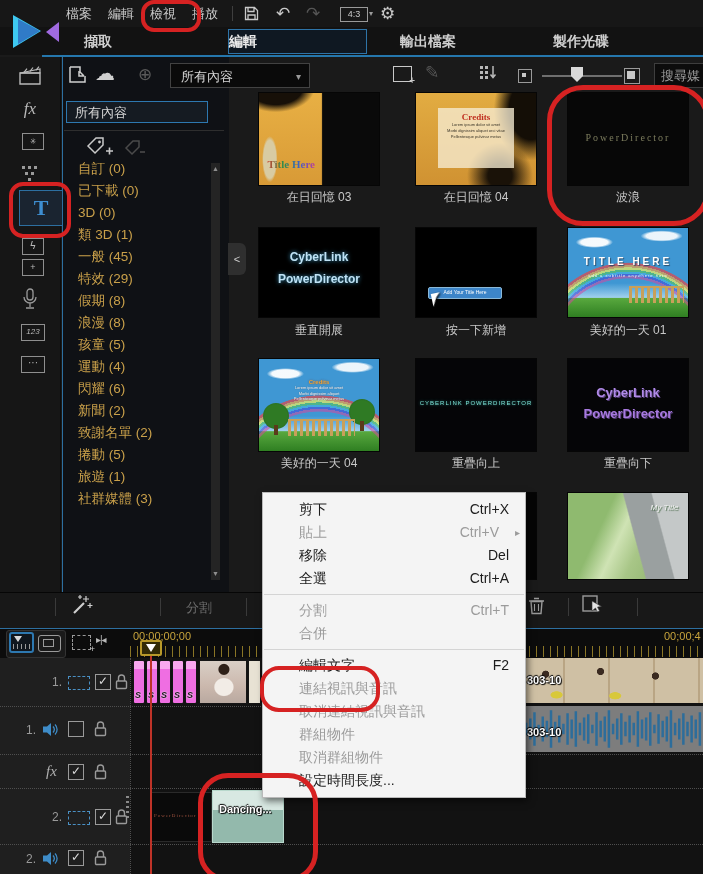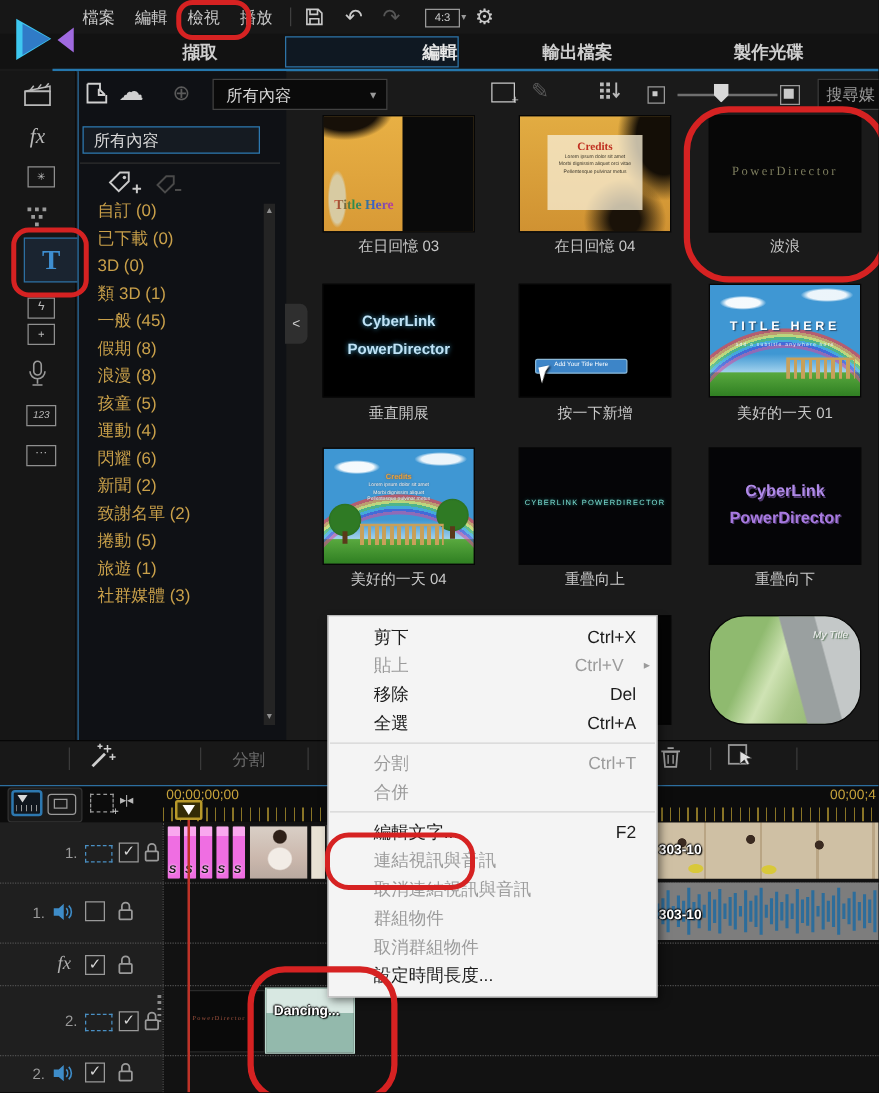--- a/index.html
+++ b/index.html
@@ -9,21 +9,21 @@
   
   .menubar{left:0;top:0;width:703px;height:27px;background:#171717;}
   .tabbar{left:0;top:27px;width:703px;height:28px;background:#121212;}
   .tab-underline{left:42px;top:55px;width:661px;height:2px;background:#2577ad;}
   .menu-item{top:5px;height:18px;line-height:18px;font-size:13px;color:#c9c9c9;cursor:default;}
   .mb-divider{top:6px;width:1px;height:15px;background:#3f3f3f;}
   .glyph{color:#c9c9c9;}
   .dim{color:#565656;}
   .aspect-box{top:7px;width:26px;height:13px;border:1px solid #9a9a9a;color:#c9c9c9;
     font-size:9px;line-height:13px;text-align:center;}
-  .tab{top:30px;height:22px;line-height:22px;font-size:14px;font-weight:bold;color:#cfcfcf;text-align:right;}
+  .tab{top:30px;height:22px;line-height:22px;font-size:14px;font-weight:bold;color:#cfcfcf;text-align:left;}
   .tab.active-box{top:29px;height:23px;line-height:23px;border:1px solid #2e74a8;background:#0f1822;color:#e9e9e9;}
   
   .logo{left:13px;top:15px;width:46px;height:33px;}
   .logo i{position:absolute;width:0;height:0;}
   
   .sidebar{left:0;top:57px;width:60px;height:535px;background:#161616;border-right:1px solid #0b0b0b;}
   .side-icon{left:0;width:60px;text-align:center;color:#b9b9b9;}
   .icon-box{border:1px solid #8f8f8f;color:#b9b9b9;text-align:center;}
   .t-box{left:19px;top:190px;width:42px;height:34px;border:1px solid #2d6fa0;background:#1a2430;
     text-align:center;font-family:"Liberation Serif",serif;font-weight:bold;font-size:22px;
@@ -285,20 +285,21 @@
         <path d="M16 13h5" stroke="#4a4a4a" stroke-width="1.6"></path>
       </svg>
   </div>
 
   <ul class="abs cat-list">
     <li>自訂 (0)</li>
     <li>已下載 (0)</li>
     <li>3D (0)</li>
     <li>類 3D (1)</li>
     <li>一般 (45)</li>
+    <li>特效 (29)</li>
     <li>假期 (8)</li>
     <li>浪漫 (8)</li>
     <li>孩童 (5)</li>
     <li>運動 (4)</li>
     <li>閃耀 (6)</li>
     <li>新聞 (2)</li>
     <li>致謝名單 (2)</li>
     <li>捲動 (5)</li>
     <li>旅遊 (1)</li>
     <li>社群媒體 (3)</li>
@@ -393,21 +394,21 @@
   </div>
   <div class="abs thumb-label" style="left:415px;top:455px;">重疊向上</div>
 
   <div class="abs thumb art-od" style="left:567px;top:358px;height:94px;">
     <div class="t1">CyberLink</div>
     <div class="t2">PowerDirector</div>
   </div>
   <div class="abs thumb-label" style="left:567px;top:455px;">重疊向下</div>
 
   <div class="abs thumb art-darkthumb" style="left:415px;top:492px;height:88px;"></div>
-  <div class="abs thumb art-road" style="left:567px;top:492px;height:88px;border-radius:29px;">
+  <div class="abs thumb art-road" style="left:567px;top:492px;height:88px;">
     <div class="t">My Title</div>
   </div>
 
   <div class="abs tl-toolbar"></div>
   <div class="abs tl-div" style="left:55px;"></div>
   <div class="abs tl-div" style="left:160px;"></div>
   <div class="abs tl-div" style="left:246px;"></div>
   <div class="abs tl-div" style="left:568px;"></div>
   <div class="abs tl-div" style="left:637px;"></div>
 

